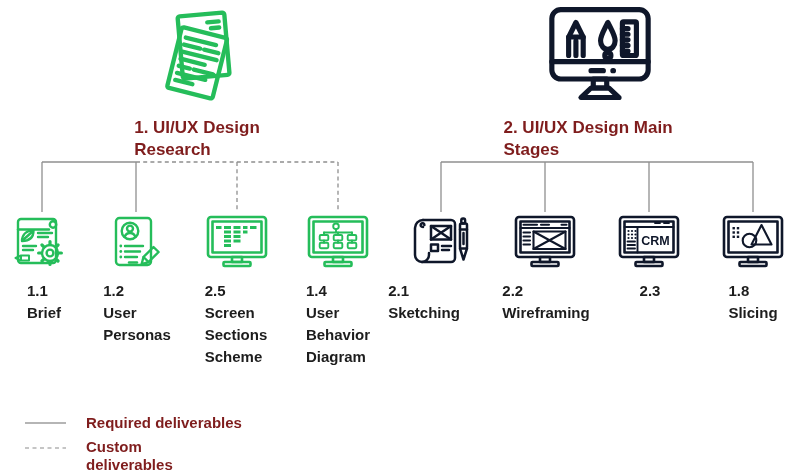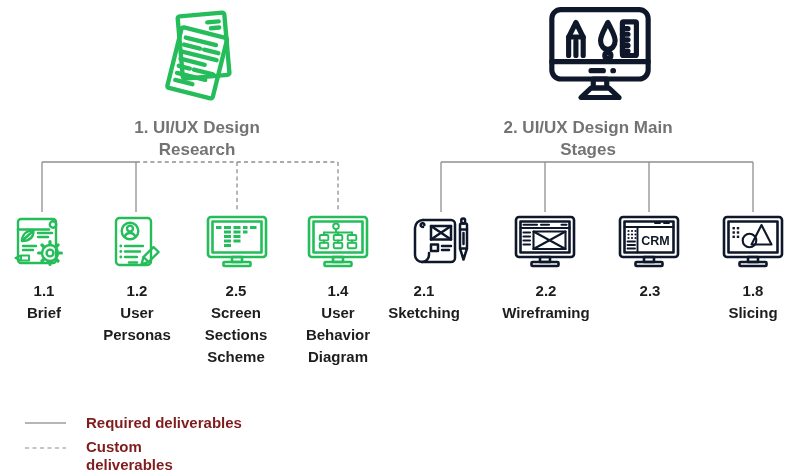--- a/index.html
+++ b/index.html
@@ -6,27 +6,27 @@
   body{
     width:808px;height:474px;position:relative;background:#ffffff;
     font-family:"Liberation Sans",sans-serif;overflow:hidden;
     -webkit-font-smoothing:antialiased;
   }
   .abs{position:absolute;}
   .green{color:#25bd5a;}
   .blue{color:#0f172a;}
   .group-icon svg,.item-icon svg{display:block;width:100%;height:100%;}
   .group-title{
-    font-size:17px;line-height:22px;font-weight:700;color:#737373;
-    text-align:center;white-space:pre-line;transform:translateX(-50%);
+    font-size:17px;line-height:22px;font-weight:700;color:#7f1d1d;
+    text-align:left;white-space:pre-line;transform:translateX(-50%);
   }
   .item-icon{width:64px;height:64px;transform:translateX(-50%);top:211px;}
   .item-label{
     top:280px;font-size:15px;line-height:22px;font-weight:700;color:#1d1d1d;
-    text-align:center;white-space:pre-line;transform:translateX(-50%);
+    text-align:left;white-space:pre-line;transform:translateX(-50%);
   }
   .legend-label{
     font-size:15px;line-height:18px;font-weight:700;color:#7f1d1d;
     white-space:pre-line;
   }
   svg .ln{stroke:currentColor;stroke-width:2.4;fill:none;stroke-linecap:round;stroke-linejoin:round;}
   svg .lnthin{stroke:currentColor;stroke-width:2;fill:none;stroke-linecap:round;stroke-linejoin:round;}
   svg .fil{fill:currentColor;stroke:none;}
   #connectors{left:0;top:0;}
 </style>

